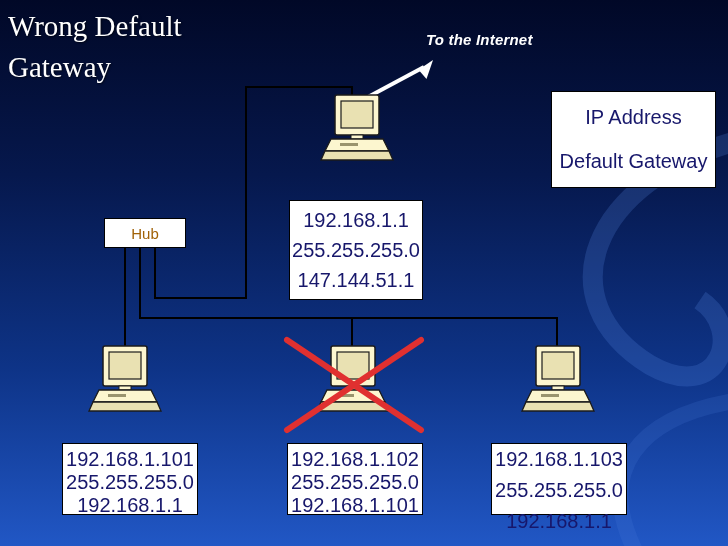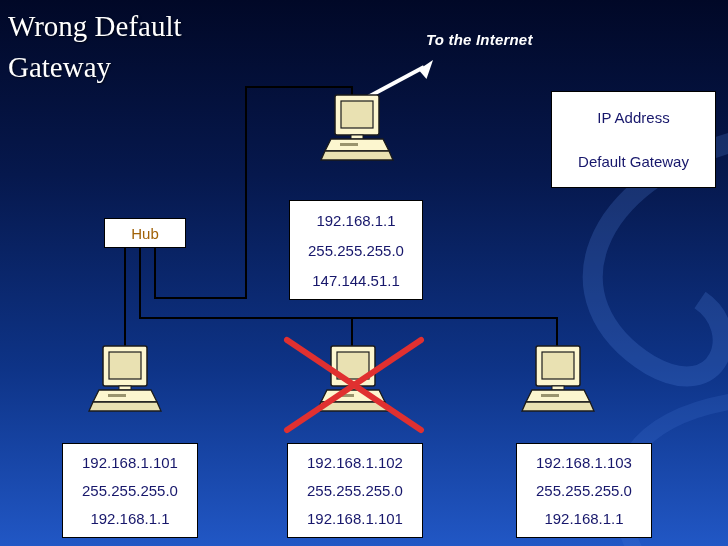--- a/index.html
+++ b/index.html
@@ -18,32 +18,32 @@
   }
   .internet {
     position:absolute; left:426px; top:31px; color:#ffffff;
     font-size:15px; font-style:italic; font-weight:700; letter-spacing:.2px;
   }
   .wire { position:absolute; background:#000; }
   .wire.h { height:2px; } .wire.v { width:2px; }
   .whitebox {
     position:absolute; background:#ffffff; border:1px solid #000;
     color:#17176b; display:flex; flex-direction:column; justify-content:space-around;
-    text-align:center; font-size:15px; padding:4px 2px;
+    text-align:center; font-size:20px; padding:4px 2px;
   }
   .hubbox {
     position:absolute; left:104px; top:218px; width:82px; height:30px;
     background:#ffffff; border:1px solid #000; color:#a16207;
     display:flex; align-items:center; justify-content:center; font-size:15px;
   }
   .icon { position:absolute; }
   .legend { left:551px; top:91px; width:165px; height:97px; }
   .router-box { left:289px; top:200px; width:134px; height:100px; }
-  .pc-box { top:443px; width:136px; height:95px; }
-  .pc-box-left { left:62px; } .pc-box-mid { left:287px; } .pc-box-right { left:516px; }
+  .pc-box { top:443px; width:136px; height:72px; }
+  .pc-box-left { left:62px; } .pc-box-mid { left:287px; } .pc-box-right { left:491px;gap:8px; }
 </style>
 </head>
 <body>
 
 <div id="slide">
 
   <svg id="bg-decor" viewBox="0 0 728 546">
     <path d="M 740 140 C 590 180, 545 300, 650 365 C 720 405, 745 330, 700 300" fill="none" stroke="rgba(90,140,230,0.22)" stroke-width="20"></path>
     <path d="M 740 400 C 640 415, 590 470, 640 560" fill="none" stroke="rgba(80,130,220,0.18)" stroke-width="16"></path>
   </svg>

